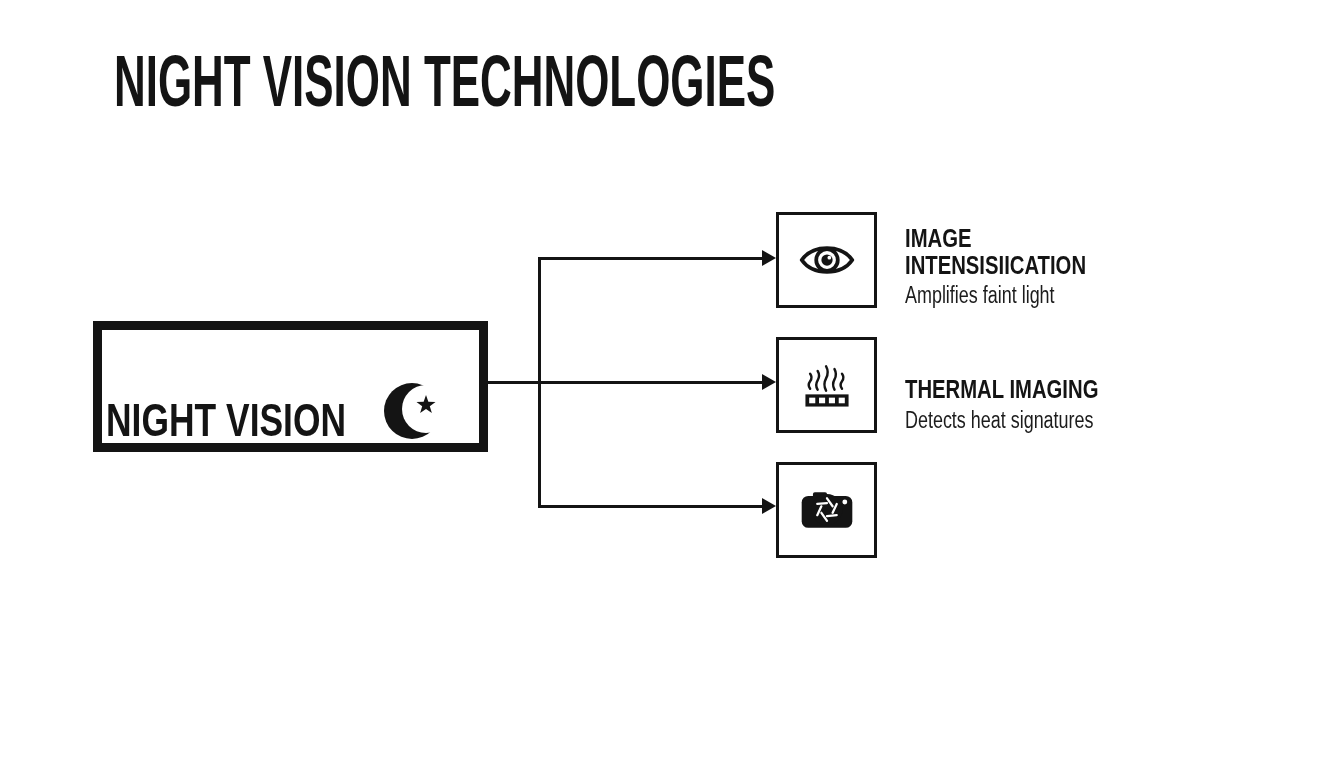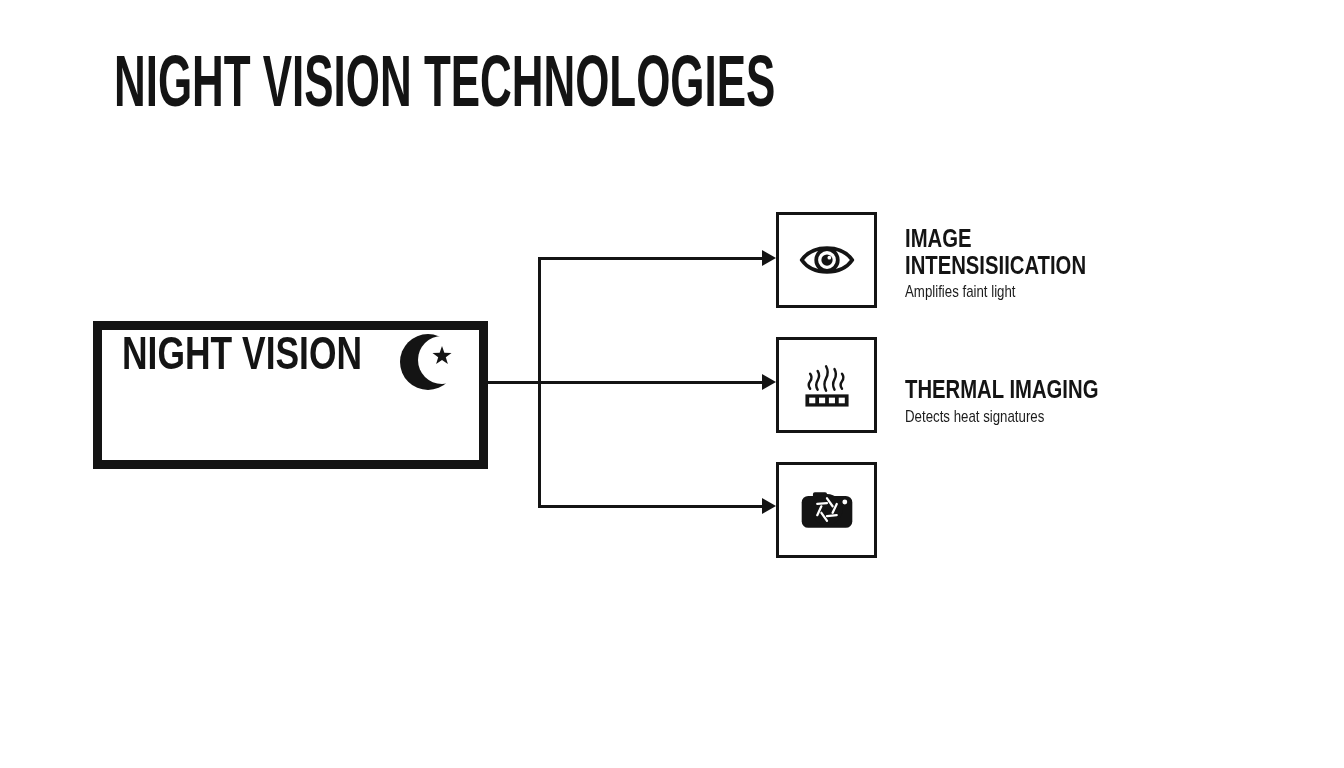--- a/index.html
+++ b/index.html
@@ -17,23 +17,23 @@
   
   .title {
     position:absolute; left:114px; top:44px;
     font-size:72px; font-weight:bold; line-height:1.05;
     letter-spacing:0px; color:#141414; margin:0;
   }
   .title .sq { transform:scaleX(0.61); }
 
   
   .root-box {
-    position:absolute; left:93px; top:321px; width:395px; height:148px;
+    position:absolute; left:93px; top:321px; width:395px; height:131px;
     border:9px solid #141414; box-sizing:border-box; background:#ffffff;
-    display:flex; align-items:flex-start; padding-left:20px;
+    display:flex; align-items:flex-end; padding-left:4px;
   }
   .root-label-wrap { width:263px; }
   .root-label {
     font-size:46px; font-weight:bold; line-height:1;
     transform:scaleX(0.77); transform-origin:0 50%;
   }
   .root-icon { width:64px; height:64px; margin-left:12px; flex:0 0 auto; }
 
   
   .line { position:absolute; background:#141414; }
@@ -52,21 +52,21 @@
   }
   .icon-box svg { width:60px; height:60px; }
 
   
   .label-block { position:absolute; left:905px; }
   .heading {
     font-size:26px; font-weight:bold; line-height:1.02; color:#141414;margin-top:12px;
   }
   .heading .sq { transform:scaleX(0.78); white-space:pre-line; }
   .subtitle {
-    font-size:17px; font-weight:normal; line-height:1.1; color:#1c1c1c;
+    font-size:23px; font-weight:normal; line-height:1.1; color:#1c1c1c;
     margin-top:5px;
   }
   .subtitle .sq { transform:scaleX(0.78); }
 </style>
 </head>
 <body>
 
 <div class="stage">
 
   <h1 class="title"><span class="sq">NIGHT VISION TECHNOLOGIES</span></h1>

